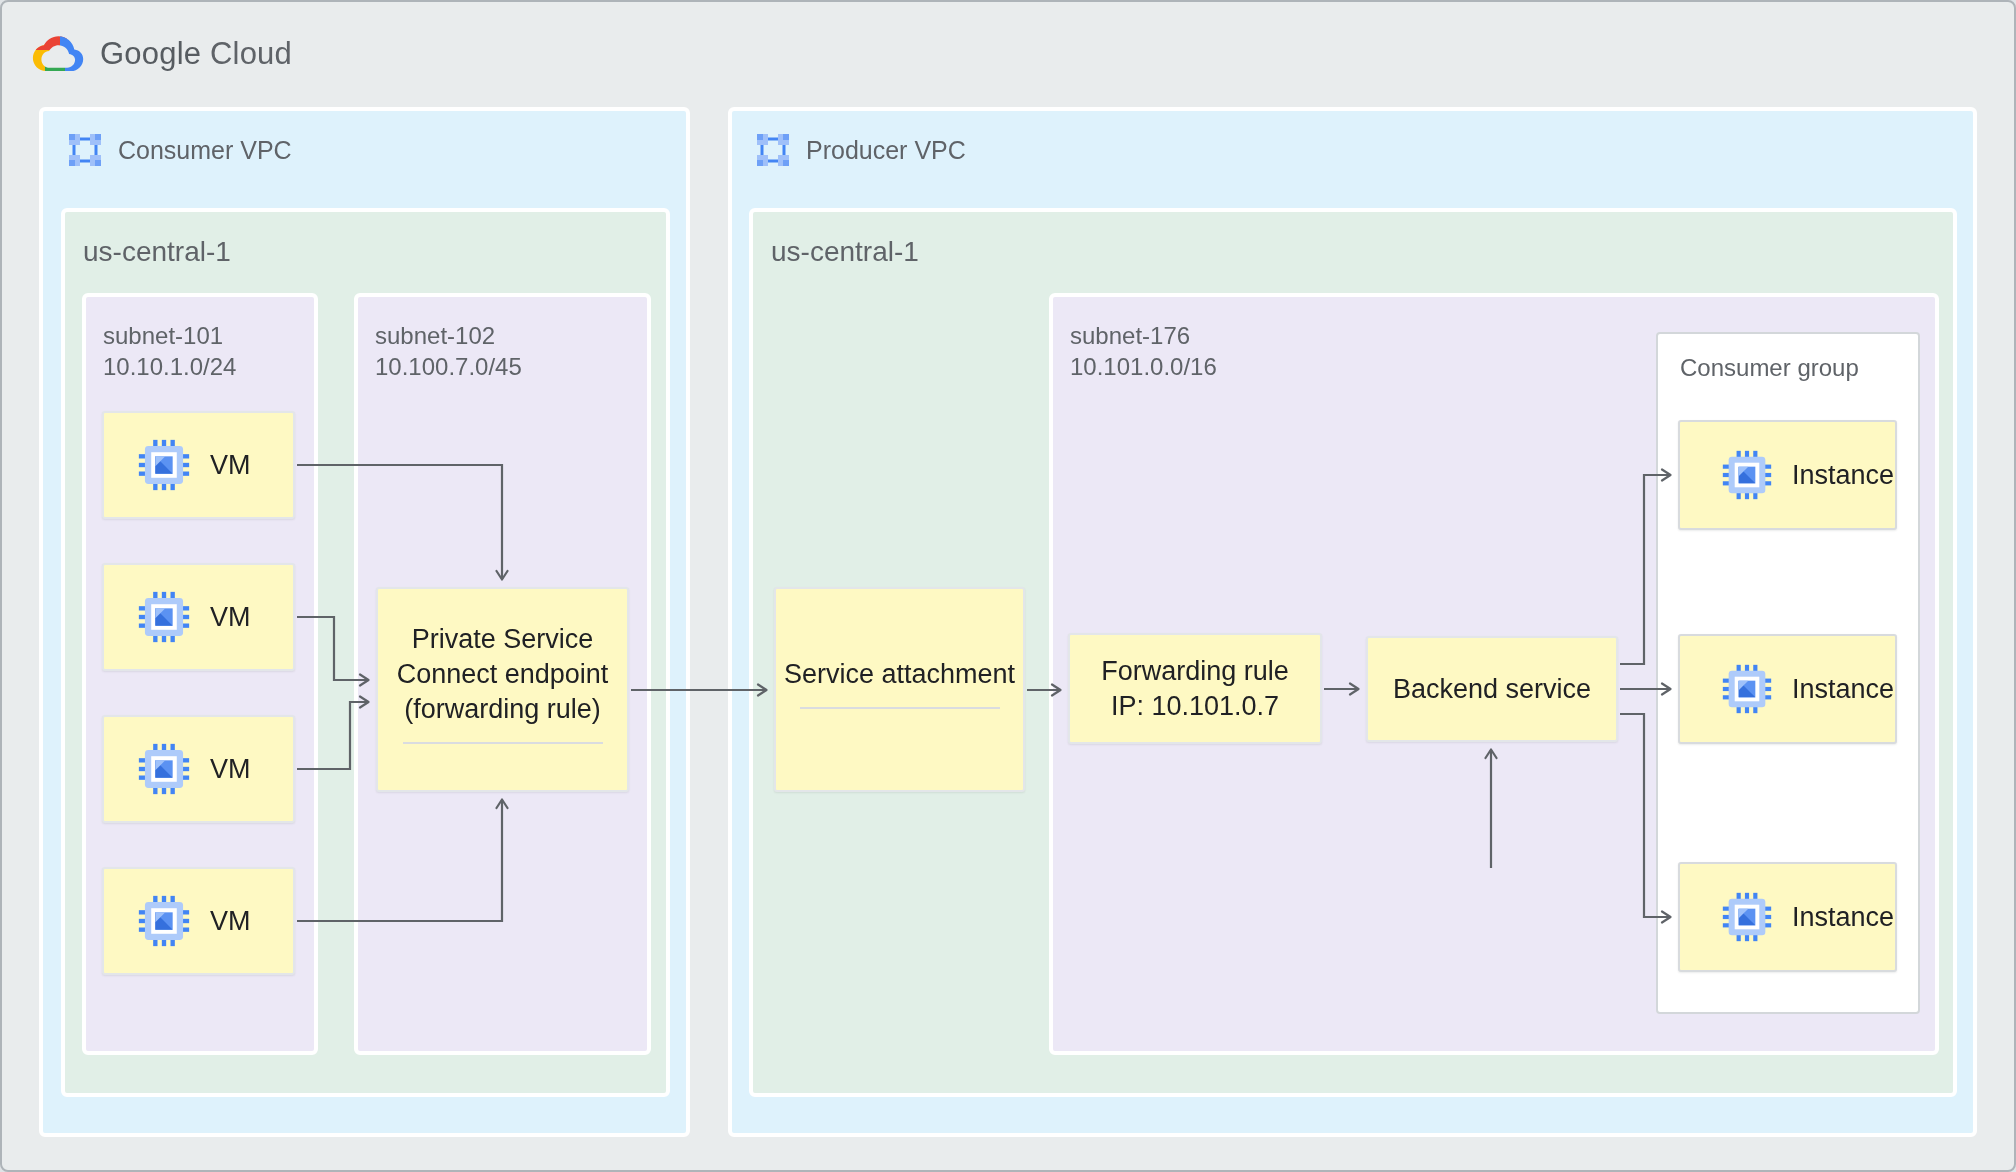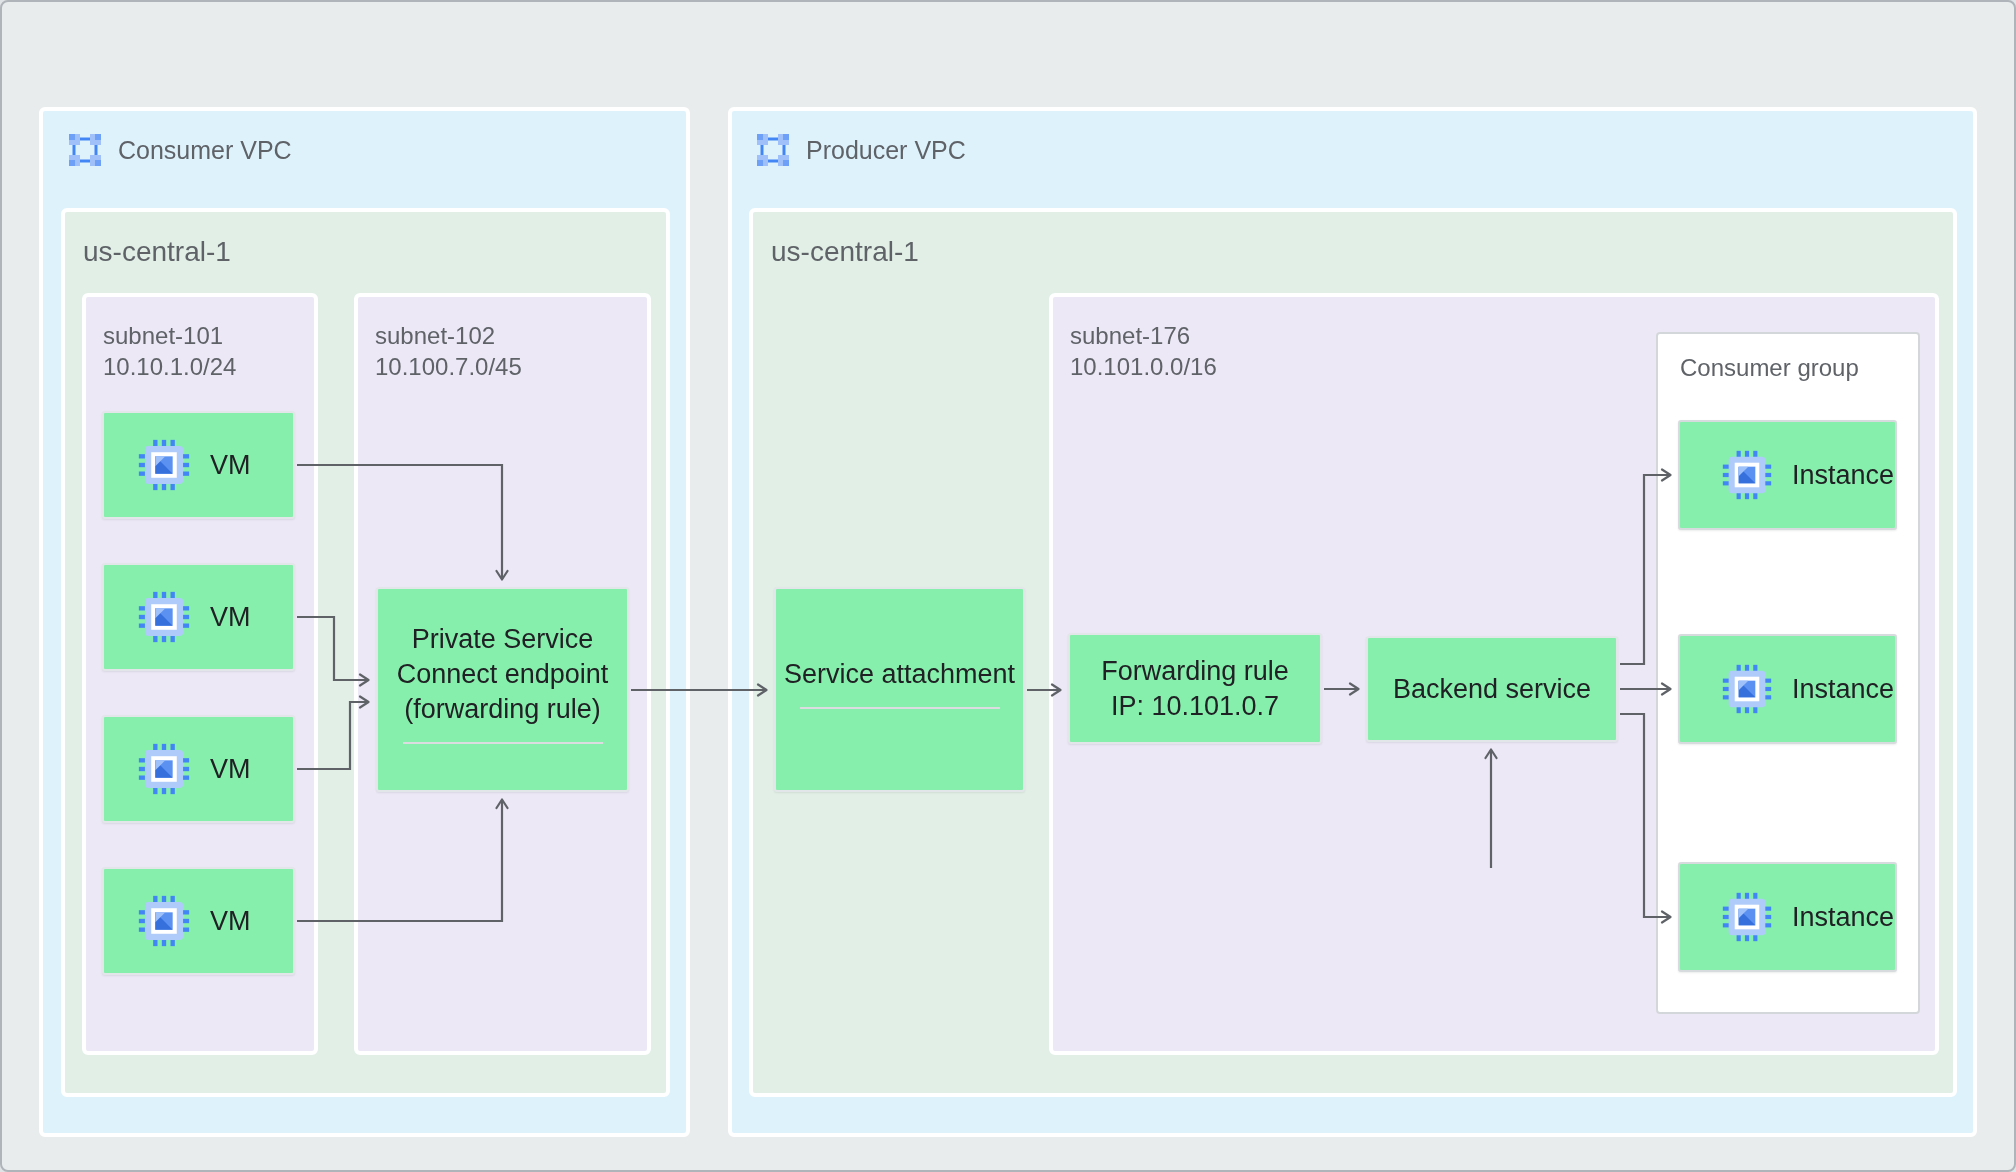--- a/index.html
+++ b/index.html
@@ -16,21 +16,21 @@
   .subnet{background:#ece8f6;border:4px solid #ffffff;border-radius:6px;}
   .igroup{background:#ffffff;border:2px solid #d3d7da;border-radius:4px;}
   
   .vpc-head{display:flex;align-items:center;gap:14px;}
   .vpc-label{font-size:25px;color:#5f6368;}
   .region-label{font-size:28px;color:#5f6368;}
   .subnet-label{font-size:24px;color:#5f6368;line-height:31px;white-space:pre-line;}
   .igroup-label{font-size:24px;color:#5f6368;}
   
   .node{
-    position:absolute;background:#86efac;border:2px solid #e3e6e9;border-radius:3px;
+    position:absolute;background:#fef9c3;border:2px solid #e3e6e9;border-radius:3px;
     box-shadow:0 1px 2px rgba(60,64,67,.10);
     display:flex;align-items:center;justify-content:center;text-align:center;
   }
   .node-title{font-size:27px;color:#202124;line-height:35px;white-space:pre-line;}
   .node-sub{font-size:23px;color:#757575;line-height:30px;white-space:pre-line;}
   .divider{width:200px;border-top:2px solid #dadce0;margin:15px auto 13px auto;}
   .stack{display:flex;flex-direction:column;align-items:center;justify-content:center;width:100%;}
   .machine{justify-content:flex-start;padding-left:34px;gap:20px;}
   .machine .node-title{white-space:nowrap;}
   .inst{border-color:#d8dbde;}
@@ -38,20 +38,40 @@
   #logo-row{position:absolute;left:30px;top:30px;display:flex;align-items:center;gap:16px;}
   #logo-text{font-size:31px;color:#5f6368;letter-spacing:.2px;}
   #logo-text .g{font-weight:500;color:#575c61;}
   svg{display:block;}
 </style>
 </head>
 <body>
 
 <div id="canvas">
 
+  <div id="logo-row">
+    <svg width="52" height="44" viewBox="0 0 52 44">
+      <defs>
+        <clipPath id="cl">
+            <path d="M42.3 17.4C40.9 9.9 34.3 4.3 26.4 4.3c-6.2 0-11.7 3.5-14.4 8.9C5.5 13.9.9 19.6.9 26.1c0 7.2 5.8 13 13 13h25.1c6.8 0 12.2-5.5 12.2-12.2 0-4.8-3.4-8.8-8.9-9.5z"></path>
+          </clipPath>
+      </defs>
+      <g clip-path="url(#cl)">
+        <rect x="0" y="12" width="26" height="32" fill="#fbbc04"></rect>
+        <rect x="4" y="0" width="31" height="18" fill="#ea4335"></rect>
+        <rect x="28" y="0" width="24" height="44" fill="#4285f4"></rect>
+        <rect x="13" y="29" width="20" height="15" fill="#34a853"></rect>
+      </g>
+      <path d="M37.1 21.9c-.9-5-5.2-8.7-10.5-8.7-4.1 0-7.7 2.3-9.5 5.9-4.3.3-7.7 3.9-7.7 8.3 0 4.6 3.7 8.3 8.3 8.3h17.5c4.4 0 7.9-3.5 7.9-7.9 0-3.2-2.4-5.5-6-5.9z" fill="#e9eced"></path>
+    </svg>
+    <div id="logo-text">
+      <span class="g">Google</span>
+      <span>Cloud</span>
+    </div>
+  </div>
 
   <div class="abs vpc" style="left:37px;top:105px;width:651px;height:1030px;"></div>
   <div class="abs vpc-head" style="left:64px;top:129px;">
     <svg width="38" height="38" viewBox="0 0 38 38">
       <rect x="8" y="8" width="22" height="22" fill="none" stroke="#4285f4" stroke-width="3"></rect>
       <rect x="3" y="3" width="11" height="11" fill="#9fc0f9"></rect>
         <rect x="24" y="3" width="11" height="11" fill="#9fc0f9"></rect>
       <rect x="3" y="24" width="11" height="11" fill="#9fc0f9"></rect>
         <rect x="24" y="24" width="11" height="11" fill="#9fc0f9"></rect>
       <rect x="3" y="3" width="6" height="6" fill="#6ea0f7"></rect>

